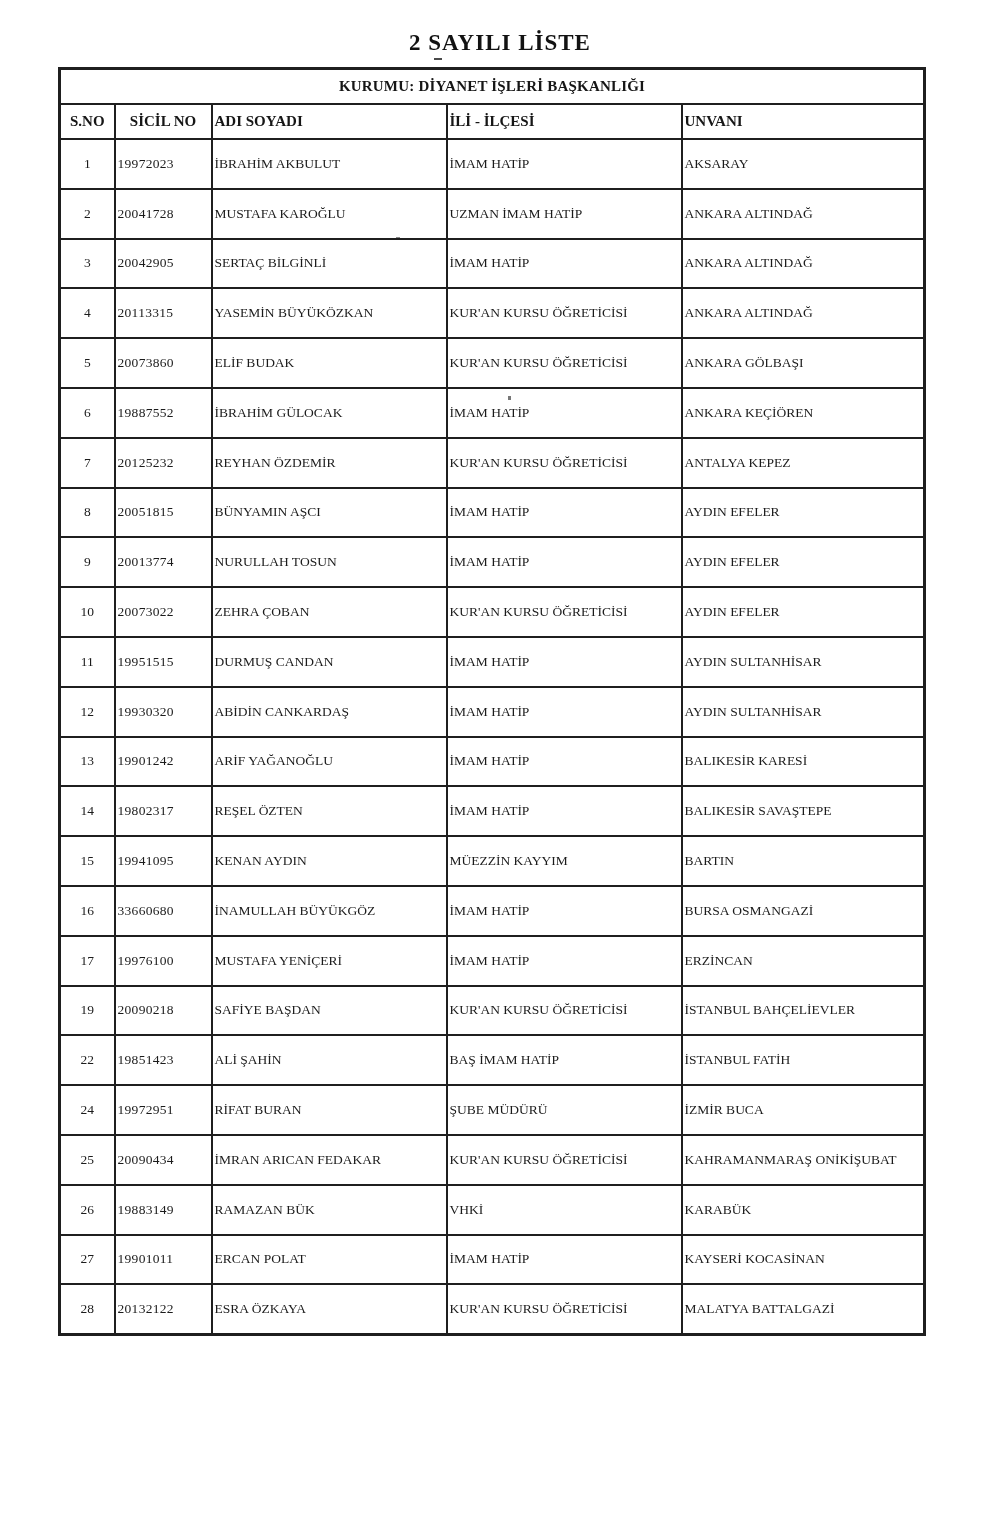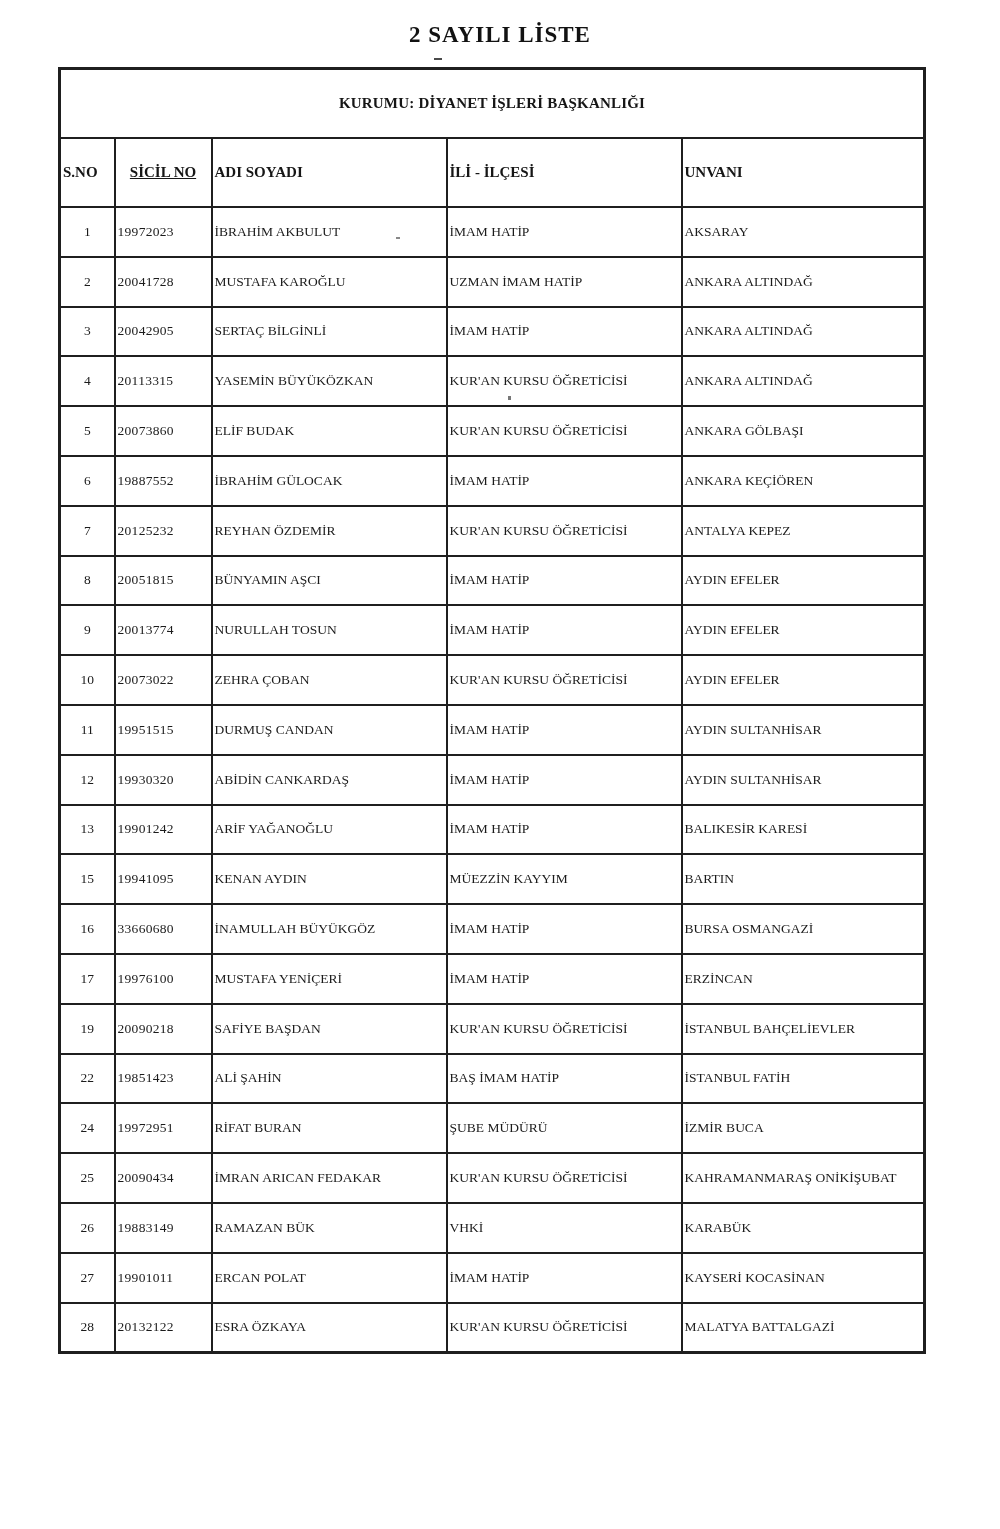--- a/index.html
+++ b/index.html
@@ -10,21 +10,21 @@
   body {
     position: relative;
     width: 1000px;
     height: 1529px;
     font-family: "Liberation Serif", serif;
     color: #161616;
     overflow: hidden;
   }
   .page-title {
     position: absolute;
-    top: 22px;
+    top: 30px;
     left: 0;
     width: 100%;
     text-align: center;
     font-size: 23px;
     font-weight: bold;
     letter-spacing: 1px;
     color: #121212;
   }
   .doc-table {
     position: absolute;
@@ -46,26 +46,26 @@
     font-size: 15px;
     padding: 1px 2px 1px 4px;
     letter-spacing: 0.2px;
     white-space: nowrap;
     overflow: hidden;
   }
   .doc-table thead th {
     height: 31px;
     font-size: 15px;
     font-weight: bold;
-    padding: 18px 2px;
+    padding: 1px 2px;
     white-space: nowrap;
     overflow: hidden;
   }
-  th.c0 { text-align: left; }
-  th.c1 { text-align: center; text-decoration: underline; }
+  th.c0 { text-align: center; }
+  th.c1 { text-align: center; }
   th.c2, th.c3, th.c4 { text-align: left; padding-left: 4px; }
   .doc-table tbody td {
     height: 45.8px;
     font-size: 13.5px;
     padding: 1px 2px;
     white-space: nowrap;
     overflow: hidden;
     color: #1b1b1b;
   }
   td.c0 { text-align: center; font-size: 15px; }
@@ -194,20 +194,27 @@
         <td class="c4">AYDIN SULTANHİSAR</td>
       </tr>
       <tr>
         <td class="c0">13</td>
         <td class="c1">19901242</td>
         <td class="c2">ARİF YAĞANOĞLU</td>
         <td class="c3">İMAM HATİP</td>
         <td class="c4">BALIKESİR KARESİ</td>
       </tr>
       <tr>
+        <td class="c0">14</td>
+        <td class="c1">19802317</td>
+        <td class="c2">REŞEL ÖZTEN</td>
+        <td class="c3">İMAM HATİP</td>
+        <td class="c4">BALIKESİR SAVAŞTEPE</td>
+      </tr>
+      <tr>
         <td class="c0">15</td>
         <td class="c1">19941095</td>
         <td class="c2">KENAN AYDIN</td>
         <td class="c3">MÜEZZİN KAYYIM</td>
         <td class="c4">BARTIN</td>
       </tr>
       <tr>
         <td class="c0">16</td>
         <td class="c1">33660680</td>
         <td class="c2">İNAMULLAH BÜYÜKGÖZ</td>

